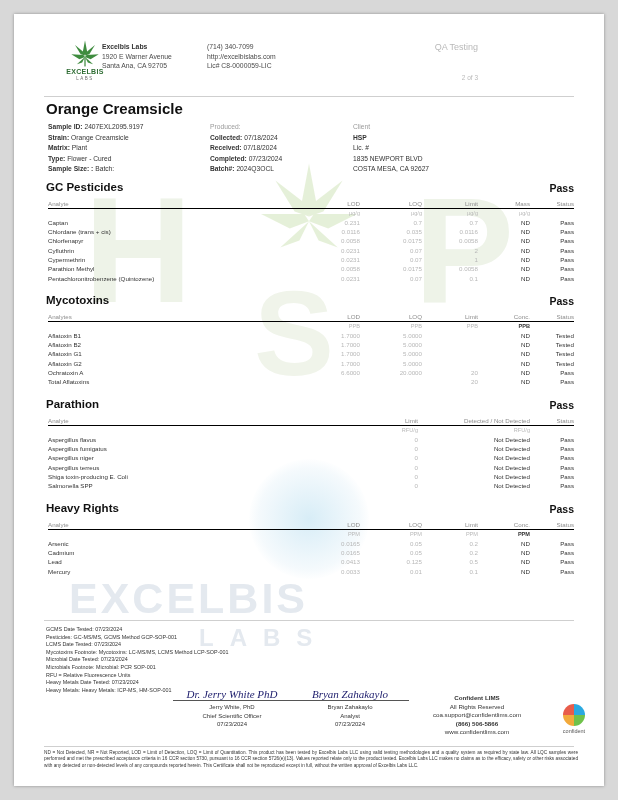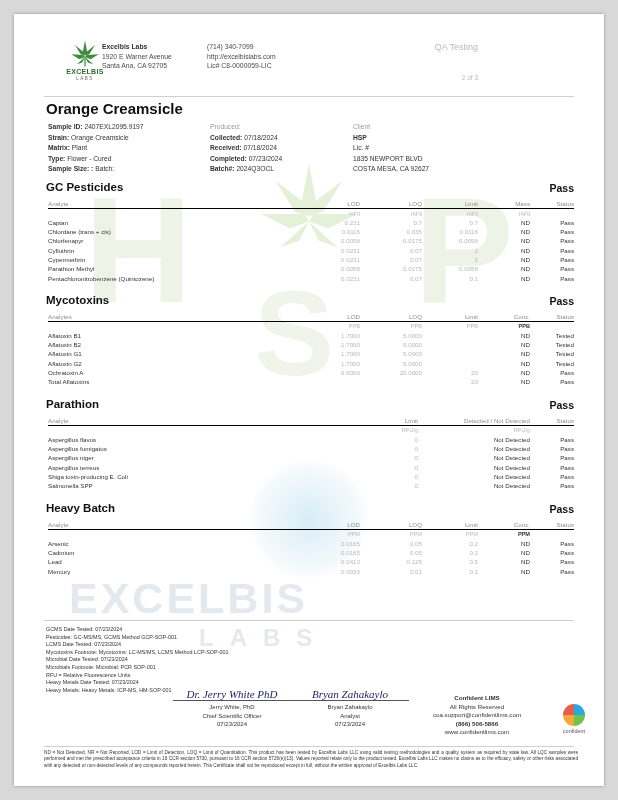--- a/index.html
+++ b/index.html
@@ -406,21 +406,21 @@
           </tr>
       <tr>
             <td class="l">Salmonella SPP</td>
             <td class="r lite">0</td>
             <td class="r">Not Detected</td>
             <td class="r">Pass</td>
           </tr>
     </tbody>
       </table>
 
-    <div class="sec-title" style="left:32px;top:488px;">Heavy Batch</div>
+    <div class="sec-title" style="left:32px;top:488px;">Heavy Rights</div>
     <div class="sec-pass" style="top:489px;">Pass</div>
     <table class="tbl" style="left:34px;top:507px;width:526px;">
       <colgroup>
           <col style="width:240px">
           <col style="width:72px">
           <col style="width:62px">
           <col style="width:56px">
           <col style="width:52px">
           <col style="width:44px">
         </colgroup>

